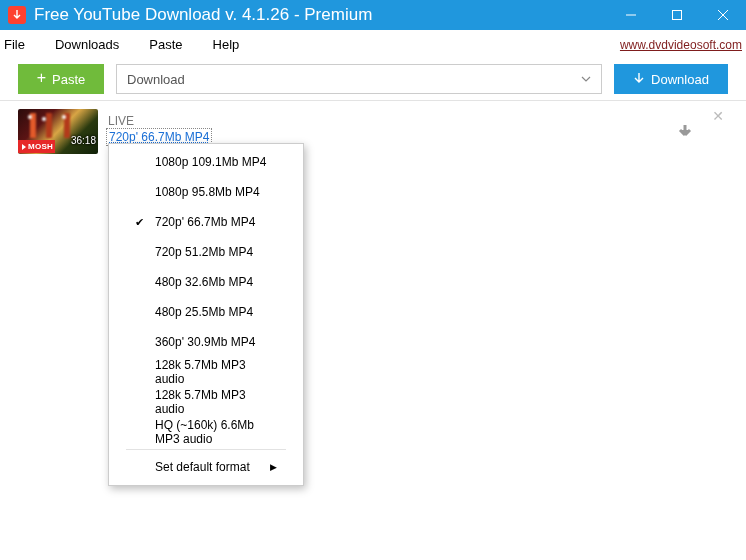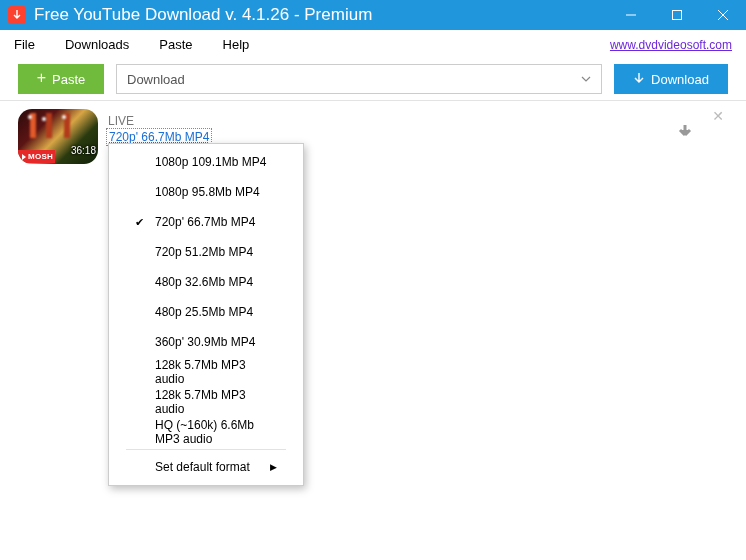--- a/index.html
+++ b/index.html
@@ -5,36 +5,36 @@
   * { box-sizing: border-box; margin: 0; padding: 0; font-family: "Segoe UI", Arial, sans-serif; }
   body { width: 746px; height: 560px; background: #fff; overflow: hidden; position: relative; }
 
   .titlebar { height: 30px; background: #2097dd; display: flex; align-items: center; color: #fff; font-size: 17px; }
   .titlebar .app-icon { width: 18px; height: 18px; background: #fd4130; border-radius: 3px; margin: 0 8px; display: flex; align-items: center; justify-content: center; }
   .titlebar .app-icon svg { width: 10px; height: 10px; fill: #fff; }
   .titlebar .spacer { flex: 1; }
   .winbtn { width: 46px; height: 30px; display: flex; align-items: center; justify-content: center; }
   .winbtn svg { stroke: #fff; stroke-width: 1; fill: none; }
 
-  .menubar { height: 30px; display: flex; align-items: center; font-size: 13px; padding: 0 14px; border-bottom: 1px solid transparent; }
+  .menubar { height: 30px; display: flex; align-items: center; font-size: 13px; padding: 0 4px; border-bottom: 1px solid transparent; }
   .menubar .menu-item { margin-right: 30px; cursor: default; }
-  .menubar .menu-link { margin-left: auto; color: #6d28d9; text-decoration: underline; font-size: 12px; }
+  .menubar .menu-link { margin-left: auto; color: #7f1d1d; text-decoration: underline; font-size: 12px; }
 
   .toolbar { height: 40px; display: flex; align-items: stretch; padding: 4px 18px 6px; gap: 12px; }
   .paste-btn { width: 86px; background: #70bb3b; color: #fff; font-size: 13px; border: none; display: flex; align-items: center; justify-content: center; gap: 6px; cursor: pointer; }
   .paste-btn .plus { font-size: 16px; font-weight: 100; margin-top:-2px; }
   .download-select { flex: 1; border: 1px solid #ccc; background: #fff; color: #555; font-size: 13px; padding: 0 10px; display: flex; align-items: center; position: relative; }
   .download-select .chev { position: absolute; right: 10px; }
   .download-btn { width: 114px; background: #2097dd; color: #fff; font-size: 13px; border: none; display: flex; align-items: center; justify-content: center; gap: 6px; cursor: pointer; }
 
   .divider-line { border: 0; border-top: 1px solid #e3e3e3; margin: 0; }
 
   .content { padding: 8px 18px; position: relative; }
   .row { display: flex; align-items: flex-start; gap: 10px; }
-  .thumb { width: 80px; height: 55px; background: linear-gradient(135deg, #2b0b0b 0%, #5c1414 30%, #d8a545 50%, #2a3a0f 70%, #102008 100%); position: relative; border-radius: 14px; overflow:hidden; }
+  .thumb { width: 80px; height: 45px; background: linear-gradient(135deg, #2b0b0b 0%, #5c1414 30%, #d8a545 50%, #2a3a0f 70%, #102008 100%); position: relative; border-radius: 2px; overflow:hidden; }
   .thumb::before { content:""; position:absolute; left:12px; top:4px; width:6px; height:25px; background:#e25a2a; box-shadow: 16px 0 0 #b33a1a, 34px 0 0 #b33a1a; filter: blur(1px); }
   .thumb::after { content:""; position:absolute; left:10px; top:6px; width:4px; height:4px; background:#fff; border-radius:50%; box-shadow: 14px 2px 0 0 #fff, 34px 0 0 0 #fff; filter: blur(1px); }
   .thumb .mosh { position:absolute; left:0; bottom:1px; height:13px; background:#e62828; color:#fff; font-size:8px; font-weight:bold; padding:0 2px 0 4px; display:flex; align-items:center; letter-spacing:0.3px; }
   .thumb .mosh::before { content:""; width:0; height:0; border-left:4px solid #fff; border-top:3px solid transparent; border-bottom:3px solid transparent; margin-right:2px; }
   .thumb .dur { position: absolute; right: 2px; bottom: 8px; font-size: 10px; color: #fff; text-shadow: 0 0 3px #000, 0 0 2px #000; }
   .meta { flex: 1; font-size: 12px; }
   .title-text { color: #777; margin-top: 5px; margin-bottom: 2px; }
   .format-link { color: #1a6fd6; text-decoration: underline; text-decoration-style: dotted; font-size: 12px; outline: 1px dotted #888; outline-offset: 1px; padding: 0 1px; }
   .close-x { color: #bbb; font-size: 14px; cursor: pointer; margin-left: auto; padding: 0 4px; font-weight: 300; line-height: 1; }
   .dl-icon { color: #999; margin-top: 14px; margin-right: 4px; }

